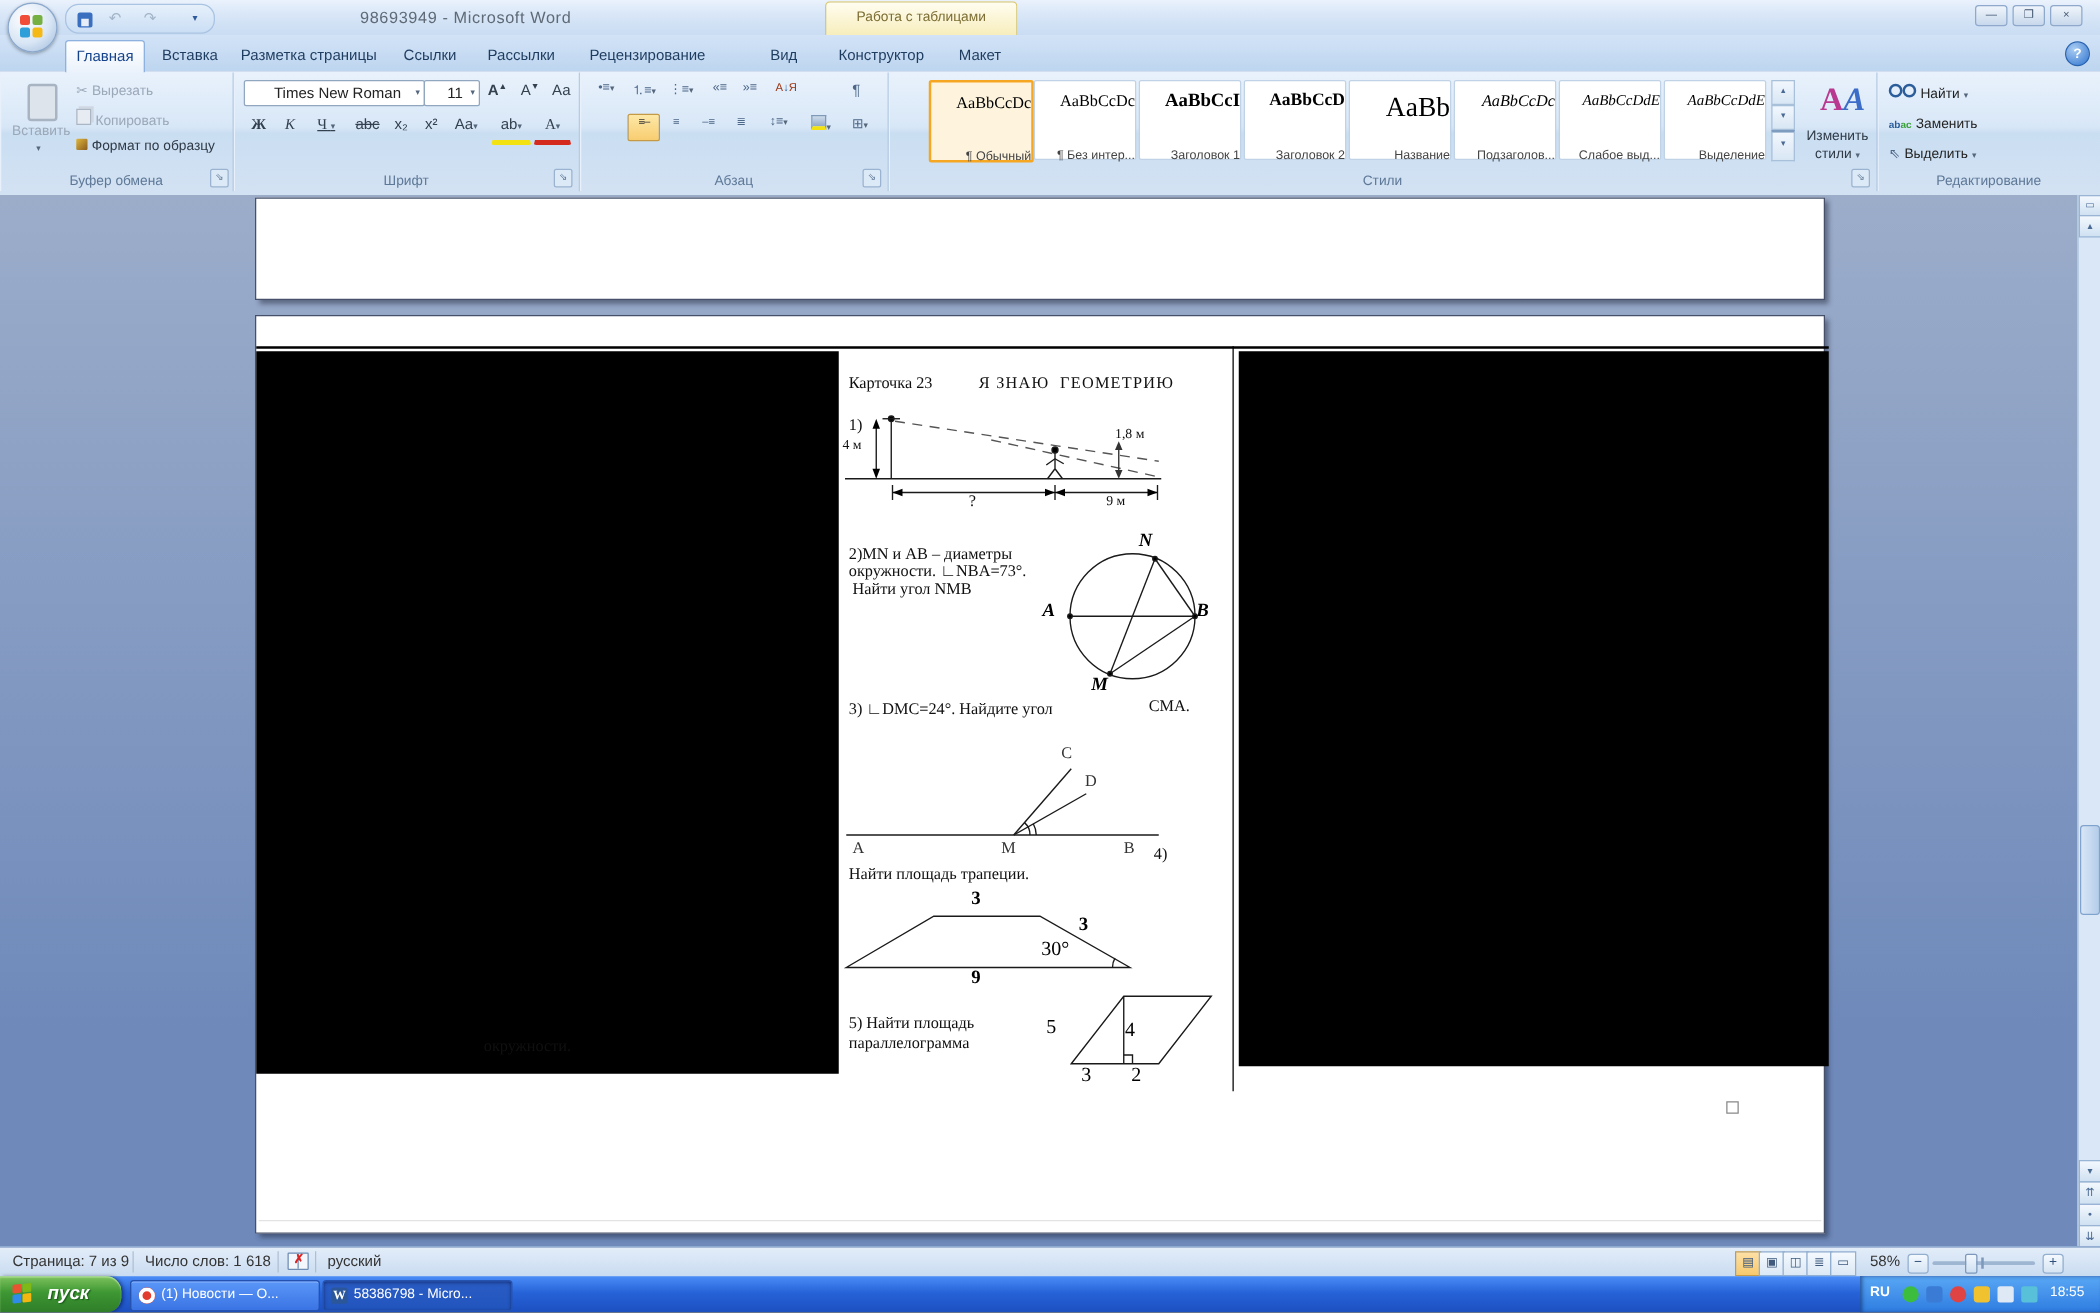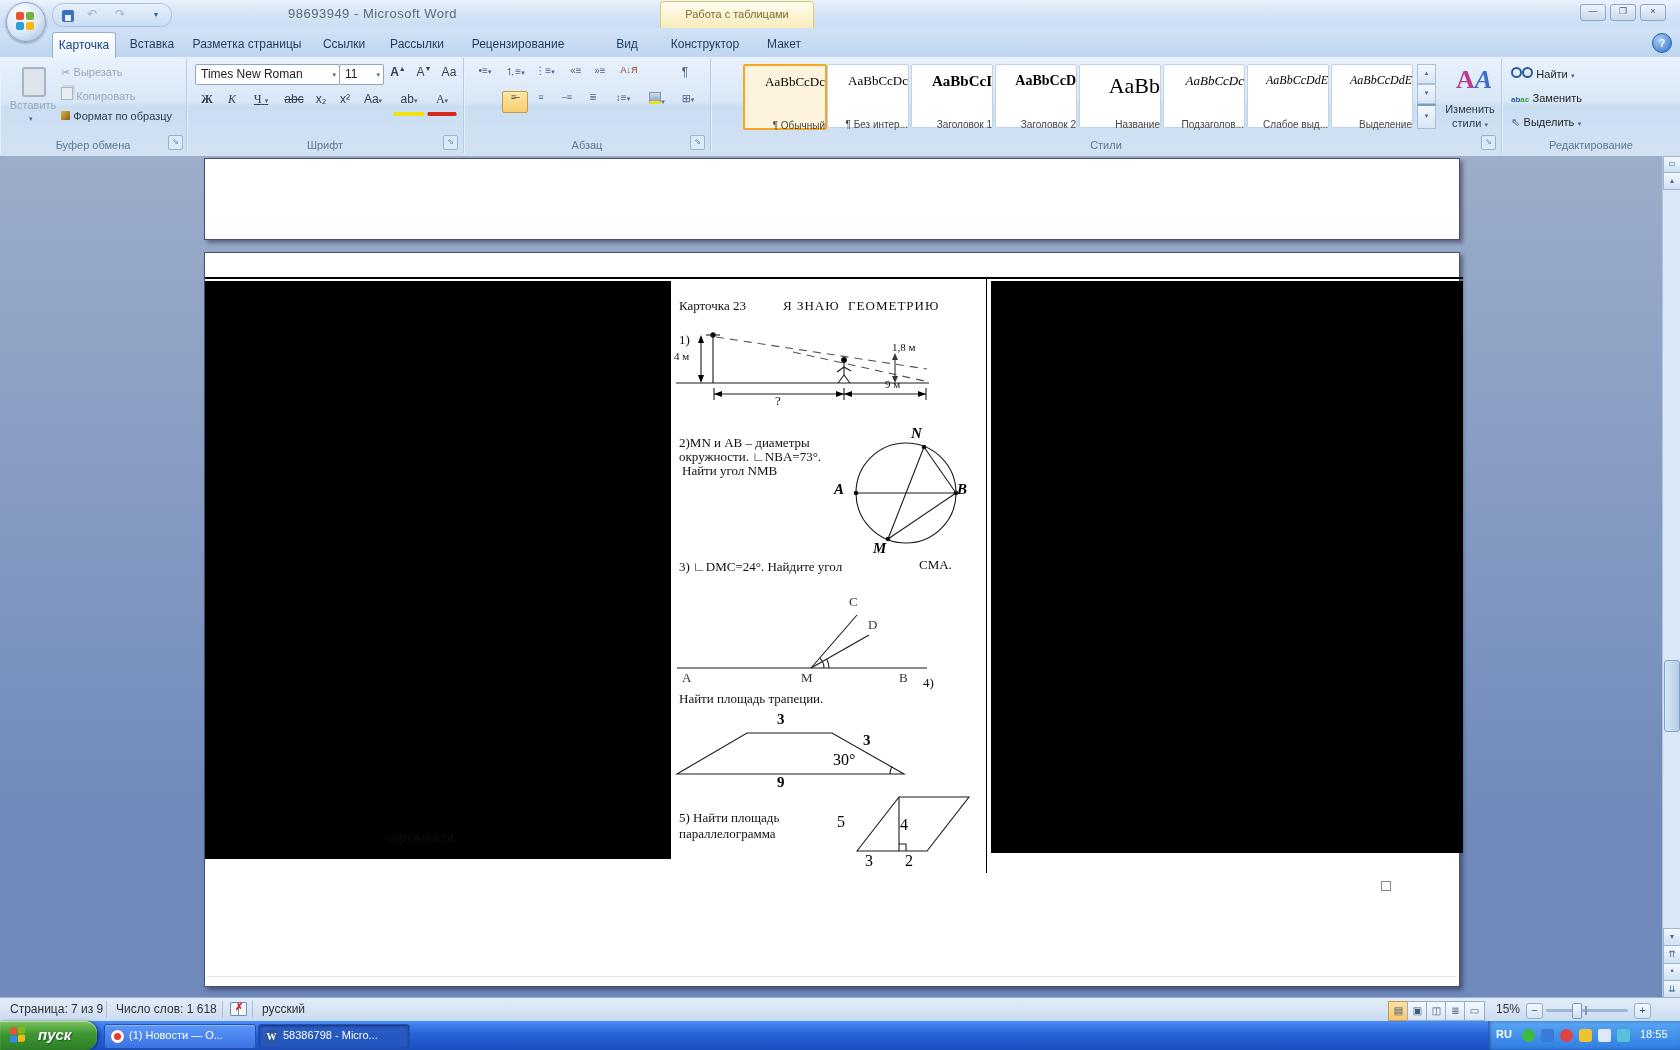--- a/index.html
+++ b/index.html
@@ -42,21 +42,21 @@
   .ribbon{position:absolute;left:0;top:57px;width:1680px;height:99px;
     background:linear-gradient(180deg,#e9f2fc 0%,#d8e7f7 45%,#cadef2 50%,#d3e2f3 100%);
     border-bottom:1px solid #8fb0d8;}
   .group{position:absolute;top:1px;height:95px;border-right:1px solid #b6cce4;box-shadow:1px 0 0 #e8f1fb inset;}
   .glabel{position:absolute;bottom:2px;left:0;width:100%;text-align:center;font-size:11px;color:#5e7897;}
   .launcher{position:absolute;bottom:3px;width:13px;height:13px;border:1px solid #9ab3d0;border-radius:2px;
     font-size:8px;line-height:11px;text-align:center;color:#5e7897;background:#dce9f6;}
   .rbtn{position:absolute;border:1px solid transparent;border-radius:2px;font-size:12px;text-align:center;color:#33414f;}
   .rbtn .caret{font-size:7px;color:#55677c;}
   .combo{position:absolute;background:#fff;border:1px solid #91a7c0;border-radius:2px;font-size:12px;color:#222;
-    line-height:19px;padding-left:5px;text-align:left;}
+    line-height:19px;padding-left:5px;text-align:center;}
   .combo .caret{position:absolute;right:3px;top:0;font-size:7px;color:#55677c;line-height:19px;}
   .active-tool{background:linear-gradient(180deg,#fde8a7,#f8cd71);border:1px solid #c49a47;}
   .micon{display:inline-block;}
   .dis-t{color:#9aa8b8;}
   
   .card{position:absolute;top:6px;width:80px;height:62px;background:#fff;border:1px solid #c0d2e6;border-radius:2px;text-align:right;}
   .card.sel{border:2px solid #f5a623;background:#fef4dd;}
   .card .sample{margin-top:8px;height:26px;font-family:"Liberation Serif",serif;color:#000;}
   .card .cname{font-size:10px;color:#444;margin-top:20px;}
   .s-plain{font-size:13px;}
@@ -140,21 +140,21 @@
     <span class="wtitle">98693949 - Microsoft Word</span>
     <div class="ctx-pill">Работа с таблицами</div>
     <div class="winbtns">
       <span class="winbtn">—</span>
       <span class="winbtn">❐</span>
       <span class="winbtn">×</span>
     </div>
   </div>
 
   <div class="tabrow">
-    <div class="tab active" style="left:52px;width:62px">Карточка</div>
+    <div class="tab active" style="left:52px;width:62px">Главная</div>
     <div class="tab" style="left:126px;width:52px">Вставка</div>
     <div class="tab" style="left:190px;width:114px">Разметка страницы</div>
     <div class="tab" style="left:316px;width:56px">Ссылки</div>
     <div class="tab" style="left:384px;width:66px">Рассылки</div>
     <div class="tab" style="left:462px;width:112px">Рецензирование</div>
     <div class="tab" style="left:606px;width:42px">Вид</div>
     <div class="tab" style="left:660px;width:90px">Конструктор</div>
     <div class="tab" style="left:756px;width:56px">Макет</div>
     <div class="helpball">?</div>
   </div>
@@ -302,21 +302,21 @@
       <div class="abs" style="left:2px;top:723px;width:1250px;height:1px;background:#e3e3e3"></div>
       <div class="abs" style="left:1176px;top:628px;width:8px;height:8px;border:1px solid #888;background:#fff"></div>
 
       <span class="dl" style="left:474px;top:45px">Карточка 23</span>
       <span class="dl" style="left:578px;top:45px;letter-spacing:1px">Я ЗНАЮ  ГЕОМЕТРИЮ</span>
 
       <span class="dl" style="left:474px;top:79px">1)</span>
       <span class="dl" style="left:469px;top:97px;font-size:11px">4 м</span>
       <span class="dl" style="left:687px;top:88px;font-size:11px">1,8 м</span>
       <span class="dl" style="left:570px;top:140px">?</span>
-      <span class="dl" style="left:680px;top:125px;font-size:11px">9 м</span>
+      <span class="dl" style="left:680px;top:142px;font-size:11px">9 м</span>
 
       <span class="dl" style="left:474px;top:182px">2)MN и AB – диаметры</span>
       <span class="dl" style="left:474px;top:196px">окружности. ∟NBA=73°.</span>
       <span class="dl" style="left:477px;top:210px">Найти угол NMB</span>
       <span class="pl" style="left:706px;top:172px">N</span>
       <span class="pl" style="left:629px;top:228px">A</span>
       <span class="pl" style="left:752px;top:228px">B</span>
       <span class="pl" style="left:668px;top:287px">M</span>
 
       <span class="dl" style="left:474px;top:306px">3) ∟DMC=24°. Найдите угол</span>
@@ -418,21 +418,21 @@
     <span class="book" style="left:230px">
         <span class="bookx">✗</span>
       </span>
     <span class="ssep" style="left:252px"></span>
     <span class="sitem" style="left:262px">русский</span>
     <span class="viewbtn vactive" style="left:1388px">▤</span>
     <span class="viewbtn" style="left:1407px">▣</span>
     <span class="viewbtn" style="left:1426px">◫</span>
     <span class="viewbtn" style="left:1445px">≣</span>
     <span class="viewbtn" style="left:1464px">▭</span>
-    <span class="sitem" style="left:1496px">15%</span>
+    <span class="sitem" style="left:1496px">58%</span>
     <span class="zbtn" style="left:1526px">−</span>
     <span class="abs" style="left:1546px;top:11px;width:82px;height:3px;background:#9fb6d2;border-radius:2px"></span>
     <span class="abs" style="left:1585px;top:8px;width:2px;height:9px;background:#7c98bb"></span>
     <span class="abs" style="left:1572px;top:5px;width:8px;height:14px;background:linear-gradient(180deg,#f2f7fd,#cfe0f2);border:1px solid #7c98bb;border-radius:2px"></span>
     <span class="zbtn" style="left:1634px">+</span>
   </div>
 
   <div class="taskbar">
     <div class="startbtn">
       <span class="flag">

